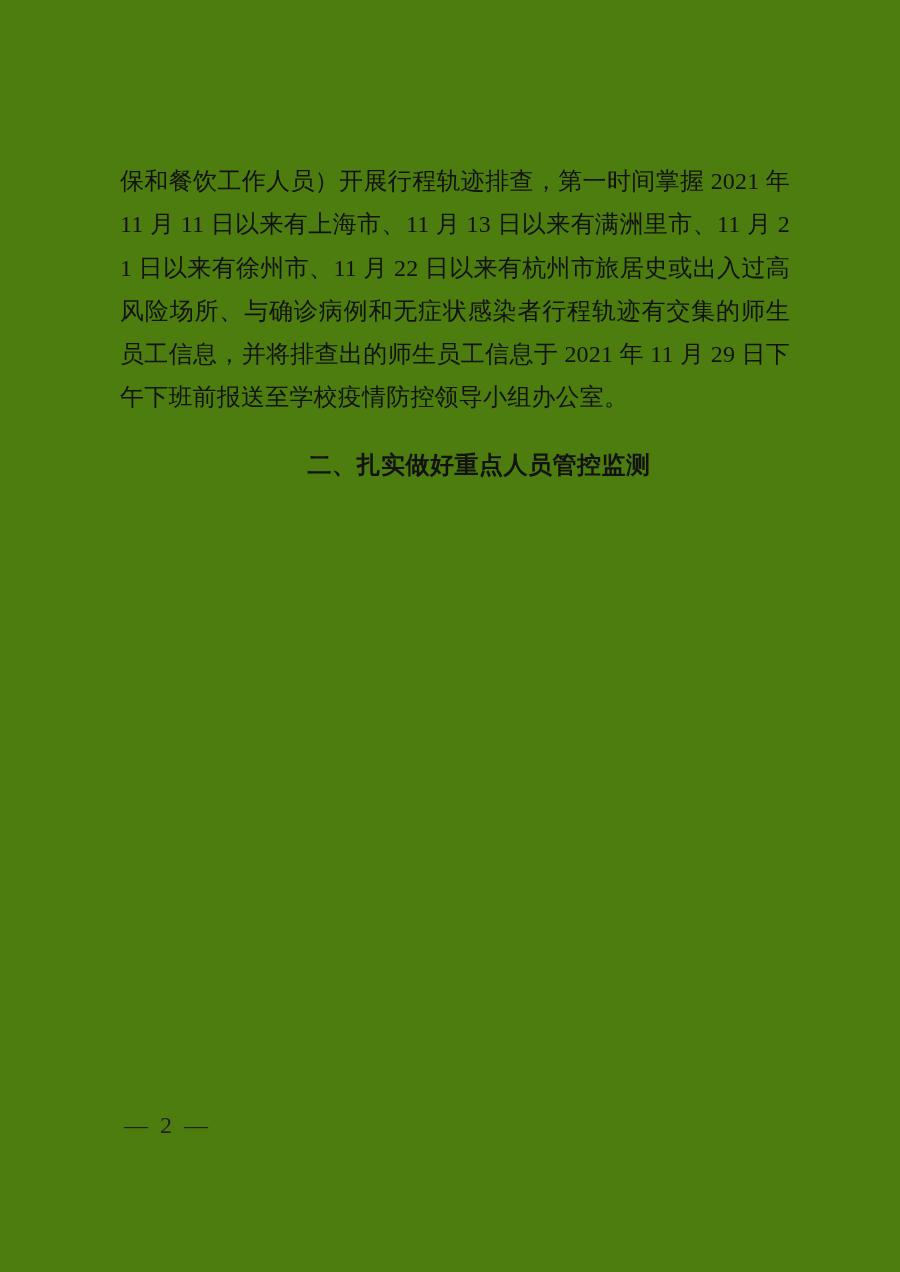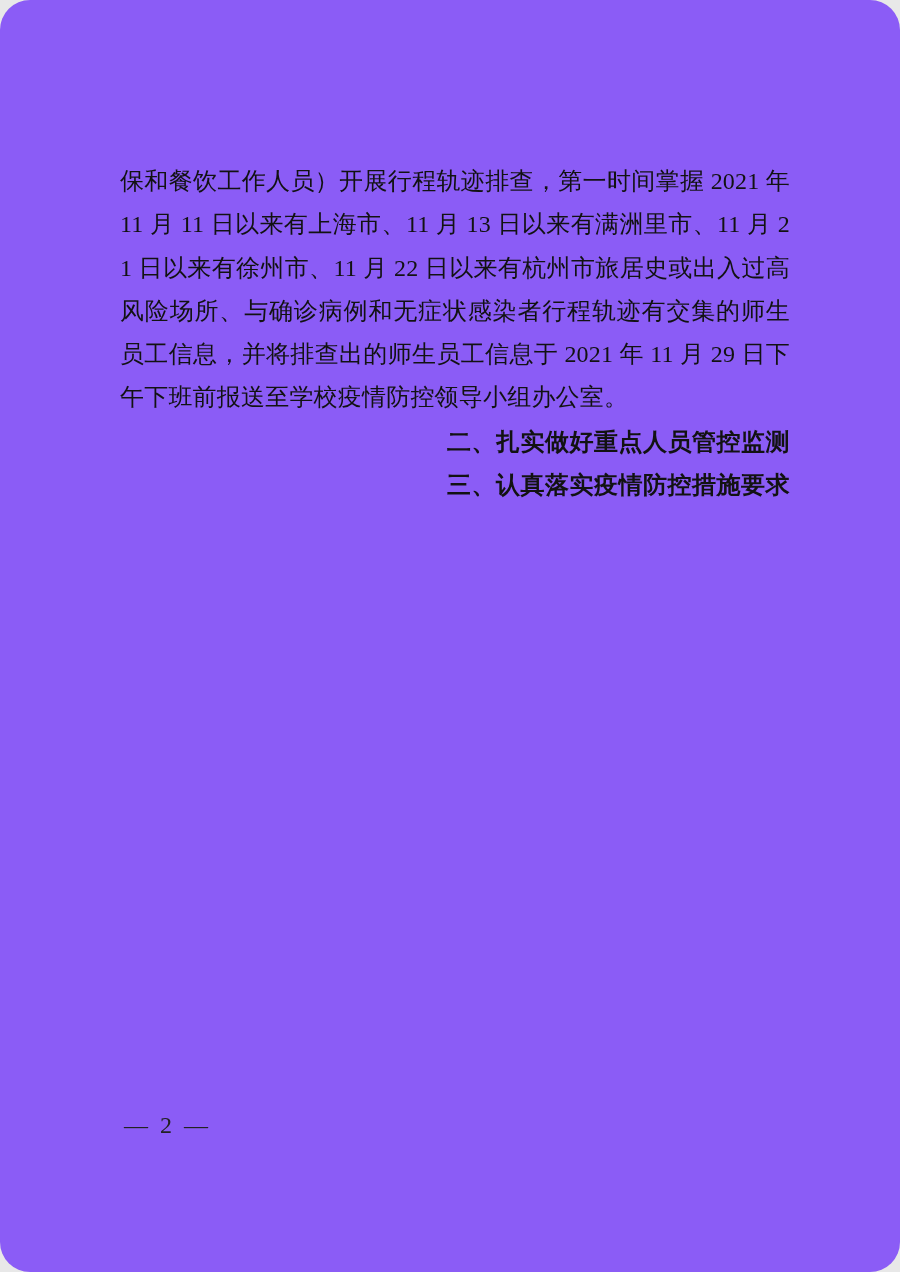--- a/index.html
+++ b/index.html
@@ -5,25 +5,24 @@
   html, body {
     margin: 0;
     padding: 0;
     background: #e8e8e8;
   }
   .page {
     position: relative;
     width: 900px;
     height: 1272px;
     margin: 0 auto;
-    background: #8b5cf6;
+    background: #4d7c0f;
     overflow: hidden;
     color: #121212;
     font-family: "Liberation Serif", "DejaVu Serif", serif;
-    border-radius: 30px;
   }
   .doc-body {
     position: absolute;
     left: 120px;
     top: 160px;
     width: 670px;
   }
   .doc-body p {
     margin: 0;
     font-size: 24px;
@@ -34,22 +33,23 @@
     word-break: break-all;
     color: #121212;
   }
   .doc-body p.body.indent {
     text-indent: 2em;
   }
   .doc-body p.heading {
     font-family: "Liberation Sans", "DejaVu Sans", sans-serif;
     font-weight: 700;
     text-indent: 2em;
-    text-align: right;
+    text-align: center;
     letter-spacing: 0.5px;
+    margin-top: 23px;
   }
   .page-footer {
     position: absolute;
     left: 124px;
     top: 1112px;
   }
   .page-number {
     font-family: "Liberation Serif", "DejaVu Serif", serif;
     font-size: 24px;
     letter-spacing: 3px;
@@ -57,18 +57,17 @@
     white-space: pre;
   }
 </style>
 </head>
 <body>
 
 <main class="page">
   <section class="doc-body" id="doc-body">
       <p class="body">保和餐饮工作人员）开展行程轨迹排查，第一时间掌握 2021 年 11 月 11 日以来有上海市、11 月 13 日以来有满洲里市、11 月 21 日以来有徐州市、11 月 22 日以来有杭州市旅居史或出入过高风险场所、与确诊病例和无症状感染者行程轨迹有交集的师生员工信息，并将排查出的师生员工信息于 2021 年 11 月 29 日下午下班前报送至学校疫情防控领导小组办公室。</p>
       <p class="heading indent">二、扎实做好重点人员管控监测</p>
-      <p class="heading indent">三、认真落实疫情防控措施要求</p>
     </section>
   <footer class="page-footer">
     <span class="page-number">— 2 —</span>
   </footer>
 </main>
 
 </body></html>

